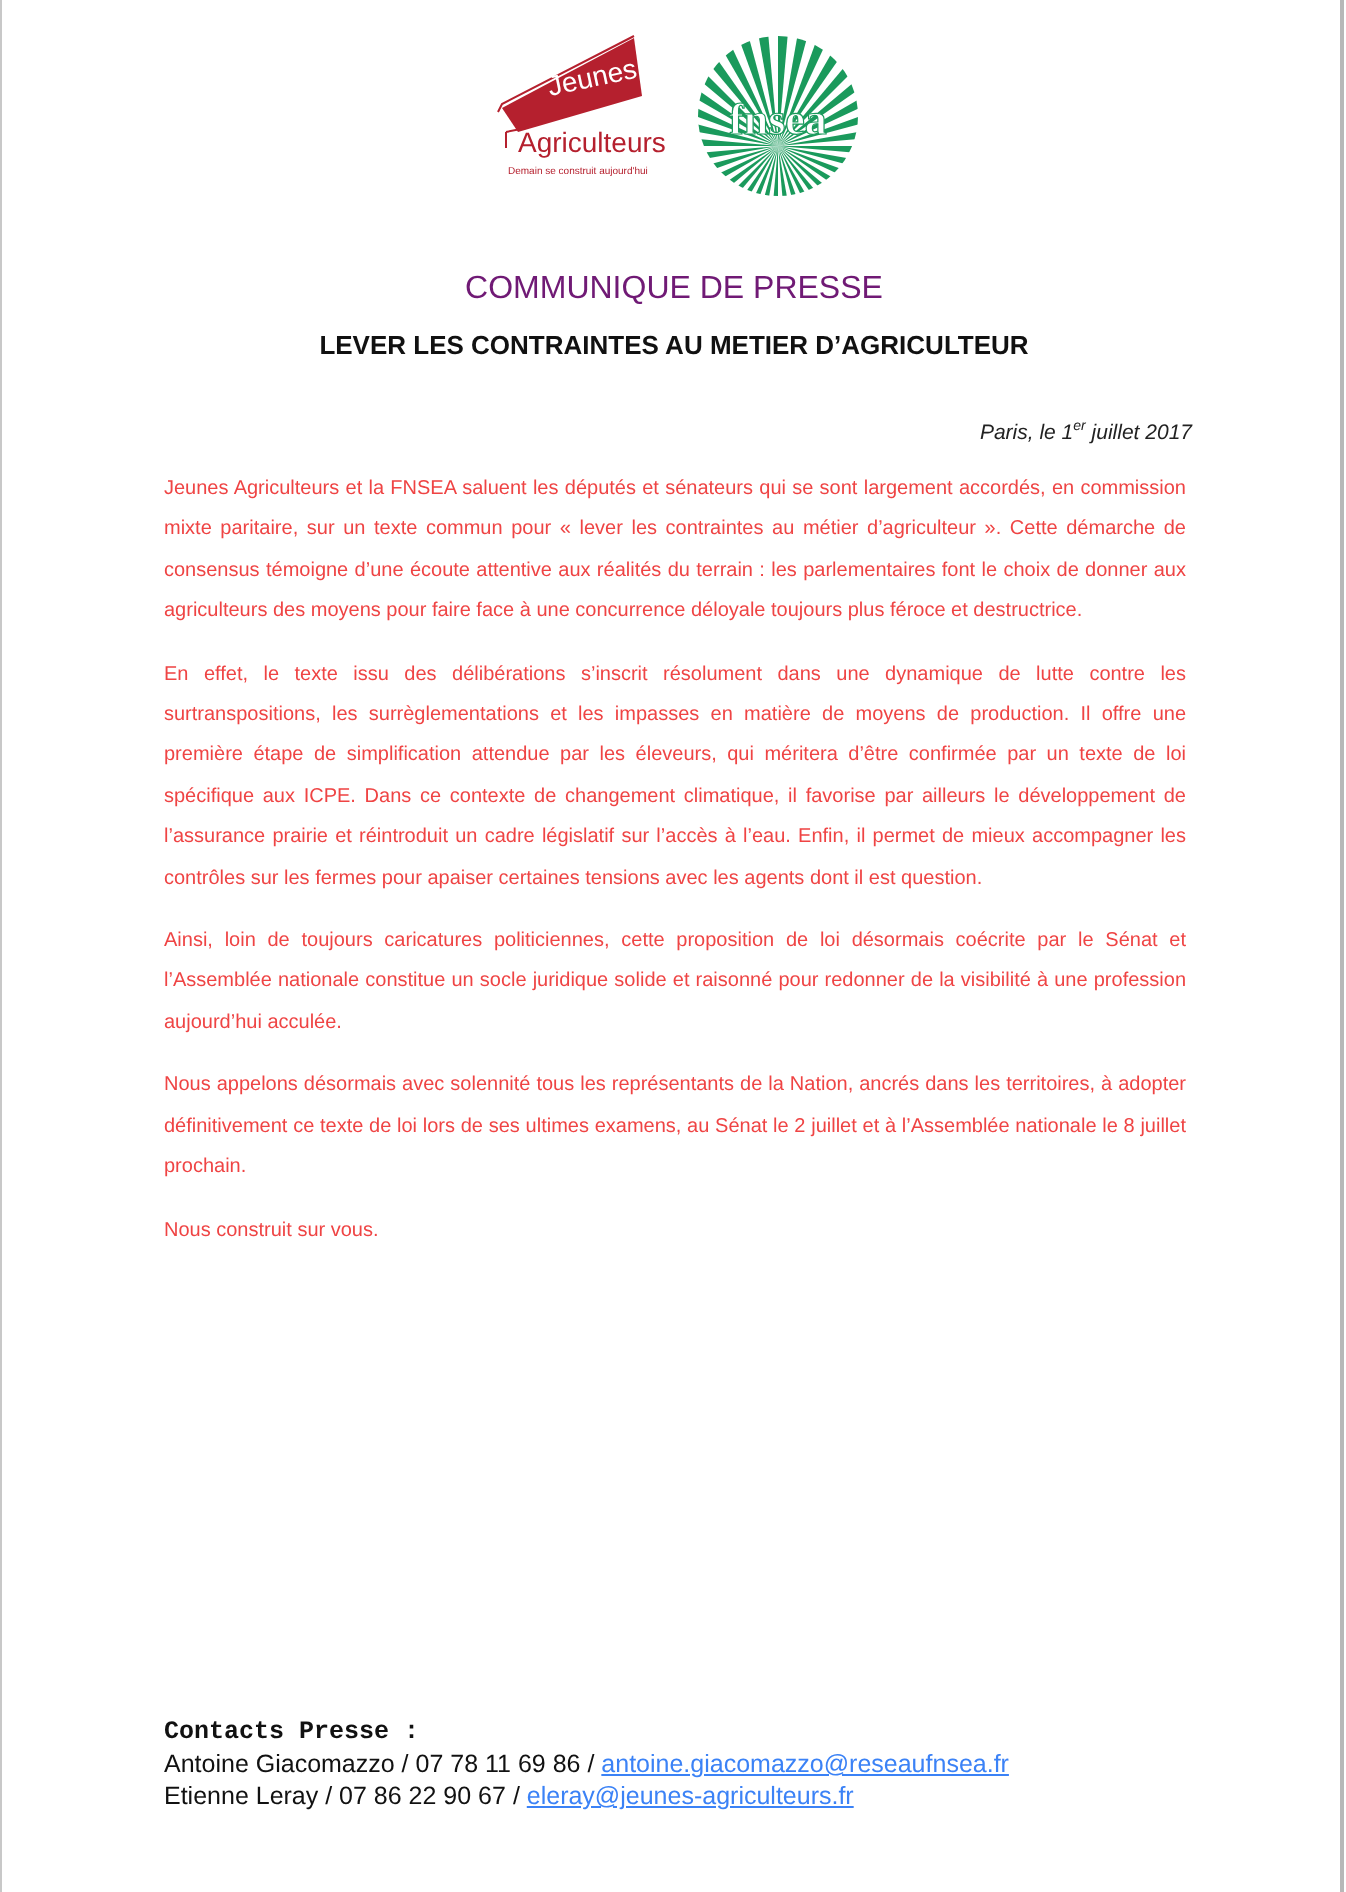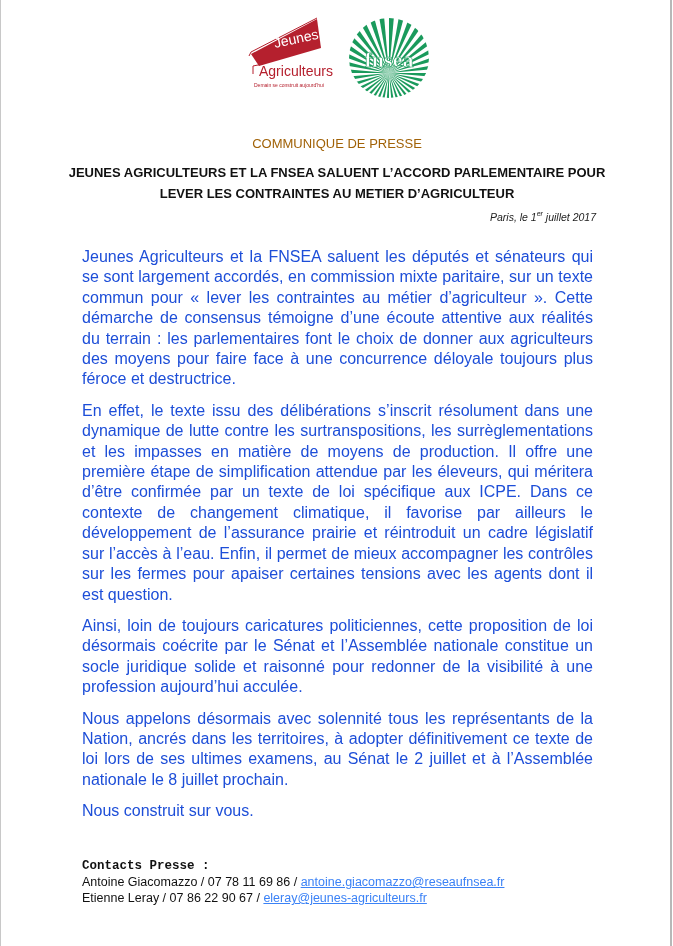--- a/index.html
+++ b/index.html
@@ -15,34 +15,34 @@
       border-right: 2px solid #b8b8b8;
       box-sizing: border-box;
     }
     .logos {
       position: absolute; top: 14px; left: 244px; width: 190px; height: 90px;
     }
     .ja-logo { position: absolute; left: 0; top: 0; width: 100px; height: 90px; }
     .fnsea-logo { position: absolute; left: 101px; top: 1px; width: 86px; height: 86px; }
     .kicker {
       position: absolute; top: 136px; left: 0; width: 672px; text-align: center;
-      font-size: 13px; color: #a16207;
+      font-size: 16px; color: #701a75;
     }
     .headline {
       position: absolute; top: 162px; left: 60px; width: 552px; text-align: center;
       font-size: 13px; font-weight: bold; line-height: 21px; color: #111;
     }
     .dateline {
       position: absolute; top: 210px; right: 74px;
       font-size: 10.5px; font-style: italic; color: #222;
     }
     .dateline sup { font-size: 7px; }
     .body {
       position: absolute; top: 235px; left: 81px; width: 511px;
-      font-size: 16px; line-height: 20.4px; color: #1d4ed8; margin-top: 12px;
+      font-size: 10px; line-height: 20.4px; color: #ef4444;
     }
     .body p { margin: 0 0 11px 0; text-align: justify; }
     .contacts {
       position: absolute; top: 858px; left: 81px; width: 520px;
       font-size: 12.5px; line-height: 16px; color: #111;
     }
     .contacts .title { font-weight: bold; font-family: Liberation Mono, monospace; }
     .contacts a { color: #3b82f6; text-decoration: underline; }
   </style>
 </head>
@@ -105,21 +105,20 @@
           <polygon points="43,58 127.57233587073173,27.21818710068975 129.9333243660161,34.70628594077306" fill="#1a9a5c"></polygon>
           <polygon points="43,58 131.63269777109872,42.371664009976264 132.6575228282571,50.15598315271075" fill="#1a9a5c"></polygon>
         </g>
       <text x="43" y="52" text-anchor="middle" font-size="22" font-weight="bold" fill="#ffffff" stroke="#1a9a5c" stroke-width="0.6" font-family="Liberation Serif, serif">fnsea</text>
     </svg>
   </div>
 
   <div class="kicker">COMMUNIQUE DE PRESSE</div>
 
   <div class="headline">
-    <div>JEUNES AGRICULTEURS ET LA FNSEA SALUENT L’ACCORD PARLEMENTAIRE POUR</div>
     <div>LEVER LES CONTRAINTES AU METIER D’AGRICULTEUR</div>
   </div>
 
   <div class="dateline"><span>Paris, le 1</span><sup>er</sup><span> juillet 2017</span></div>
 
   <div class="body">
     <p>Jeunes Agriculteurs et la FNSEA saluent les députés et sénateurs qui se sont largement accordés, en commission mixte paritaire, sur un texte commun pour « lever les contraintes au métier d’agriculteur ». Cette démarche de consensus témoigne d’une écoute attentive aux réalités du terrain : les parlementaires font le choix de donner aux agriculteurs des moyens pour faire face à une concurrence déloyale toujours plus féroce et destructrice.</p>
     <p>En effet, le texte issu des délibérations s’inscrit résolument dans une dynamique de lutte contre les surtranspositions, les surrèglementations et les impasses en matière de moyens de production. Il offre une première étape de simplification attendue par les éleveurs, qui méritera d’être confirmée par un texte de loi spécifique aux ICPE. Dans ce contexte de changement climatique, il favorise par ailleurs le développement de l’assurance prairie et réintroduit un cadre législatif sur l’accès à l’eau. Enfin, il permet de mieux accompagner les contrôles sur les fermes pour apaiser certaines tensions avec les agents dont il est question.</p>
     <p>Ainsi, loin de toujours caricatures politiciennes, cette proposition de loi désormais coécrite par le Sénat et l’Assemblée nationale constitue un socle juridique solide et raisonné pour redonner de la visibilité à une profession aujourd’hui acculée.</p>
     <p>Nous appelons désormais avec solennité tous les représentants de la Nation, ancrés dans les territoires, à adopter définitivement ce texte de loi lors de ses ultimes examens, au Sénat le 2 juillet et à l’Assemblée nationale le 8 juillet prochain.</p>

